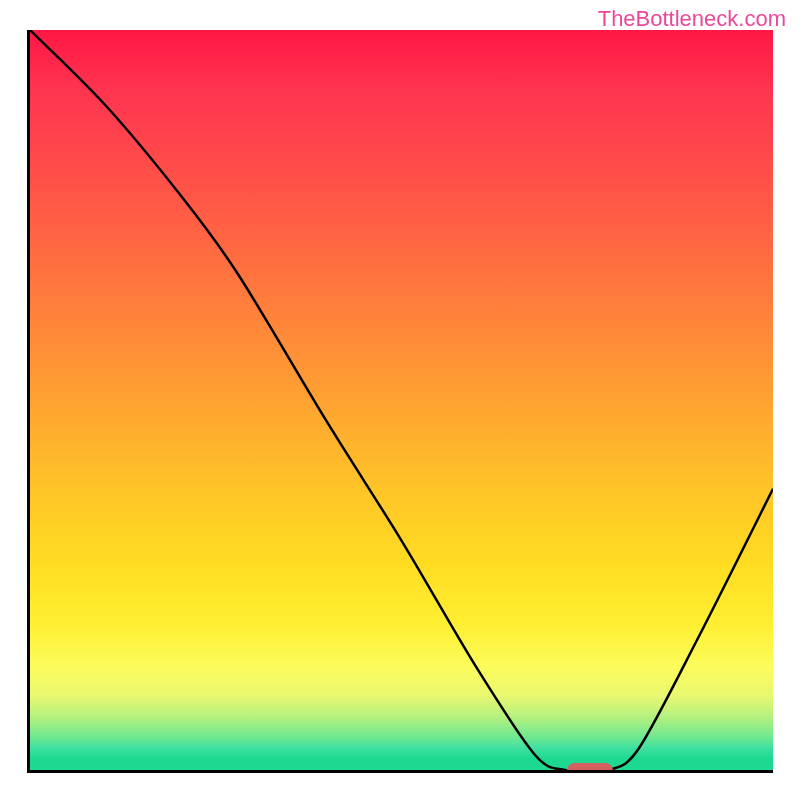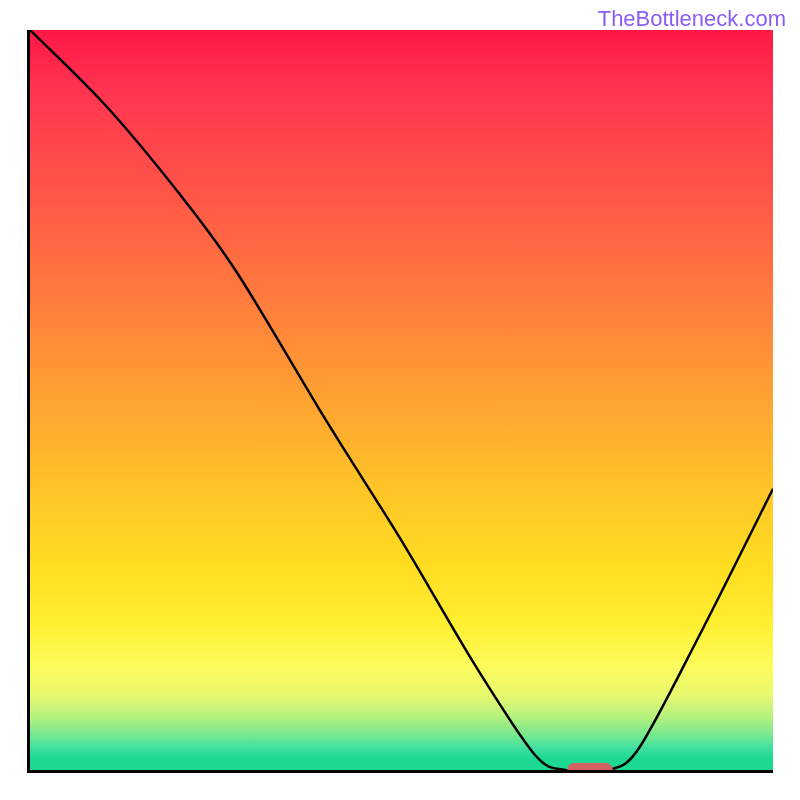--- a/index.html
+++ b/index.html
@@ -7,21 +7,21 @@
     padding: 0;
     width: 800px;
     height: 800px;
     position: relative;
     font-family: Arial, sans-serif;
   }
   .watermark {
     position: absolute;
     top: 6px;
     right: 14px;
-    color: #8b5cf6;
+    color: #ec4899;
     font-size: 22px;
     font-family: Arial, sans-serif;
     z-index: 10;
   }
   .chart-area {
     position: absolute;
     left: 27px;
     top: 30px;
     width: 746px;
     height: 743px;

